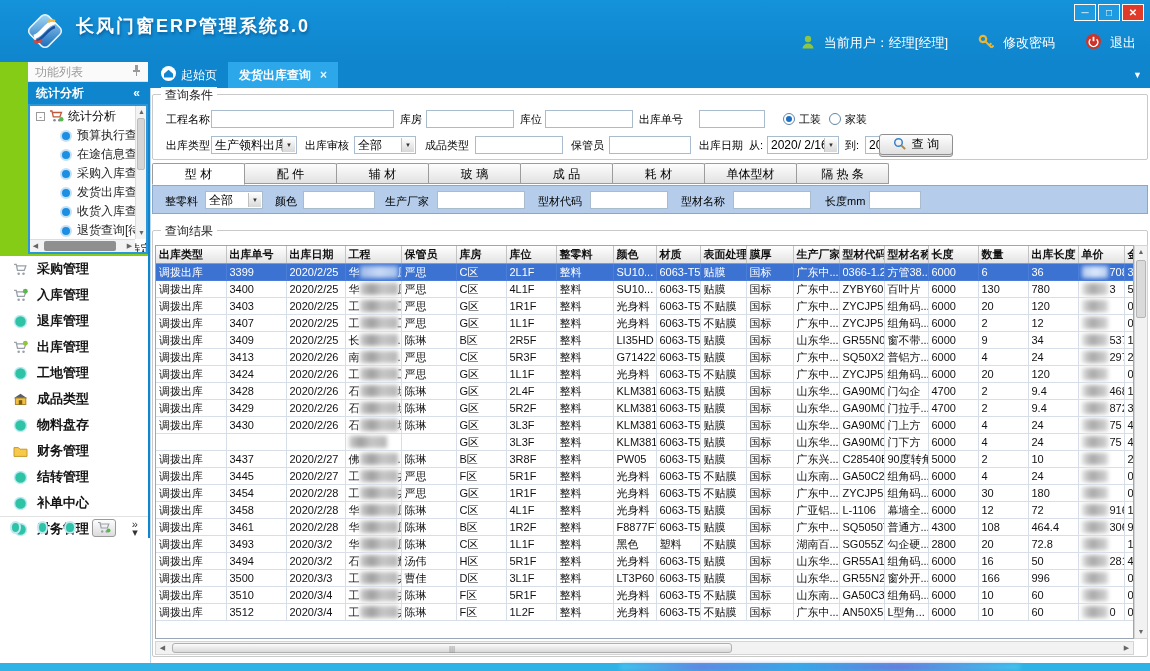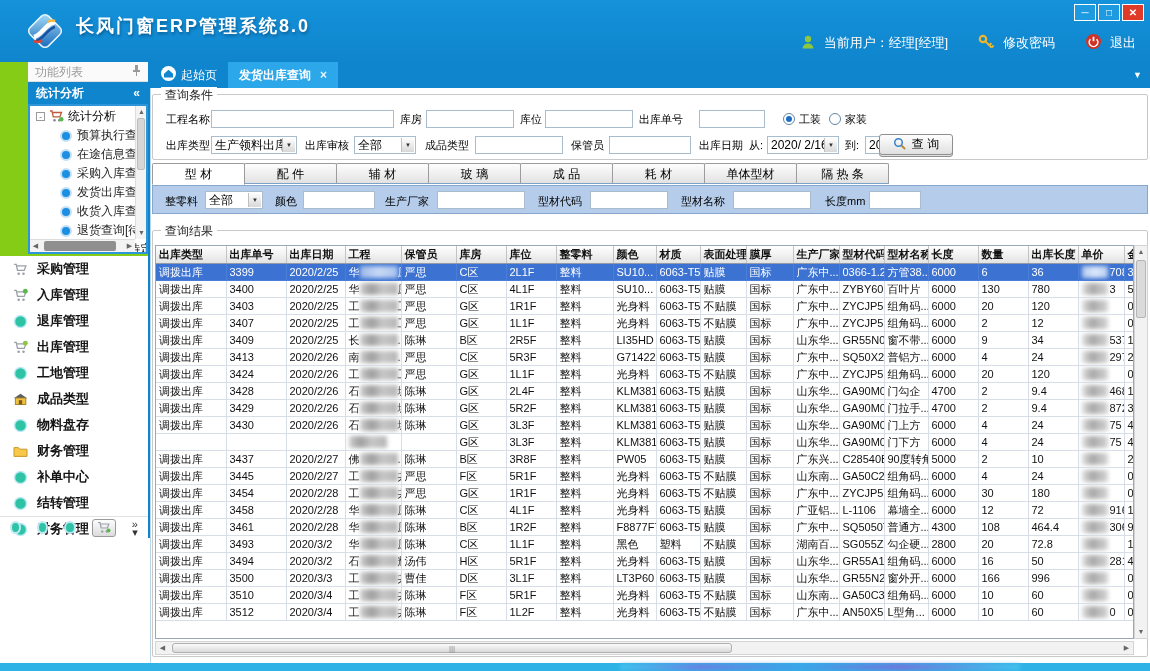--- a/index.html
+++ b/index.html
@@ -266,29 +266,29 @@
           </svg>
         </span>
         <span>财务管理</span>
       </div>
       <div class="menu-item">
         <span class="mi-ic">
           <svg width="15" height="15">
             <circle cx="7.5" cy="7.5" r="6" fill="#2dc3a4" stroke="#bfe9f5" stroke-width="1.5"></circle>
           </svg>
         </span>
-        <span>补单中心</span>
+        <span>结转管理</span>
       </div>
       <div class="menu-item">
         <span class="mi-ic">
           <svg width="15" height="15">
             <circle cx="7.5" cy="7.5" r="6" fill="#2dc3a4" stroke="#bfe9f5" stroke-width="1.5"></circle>
           </svg>
         </span>
-        <span>结转管理</span>
+        <span>补单中心</span>
       </div>
       <div class="menu-item">
         <span class="mi-ic">
           <svg width="15" height="15">
             <circle cx="7.5" cy="7.5" r="6" fill="#2dc3a4" stroke="#bfe9f5" stroke-width="1.5"></circle>
           </svg>
         </span>
         <span>财务管理</span>
       </div>
     </div>

